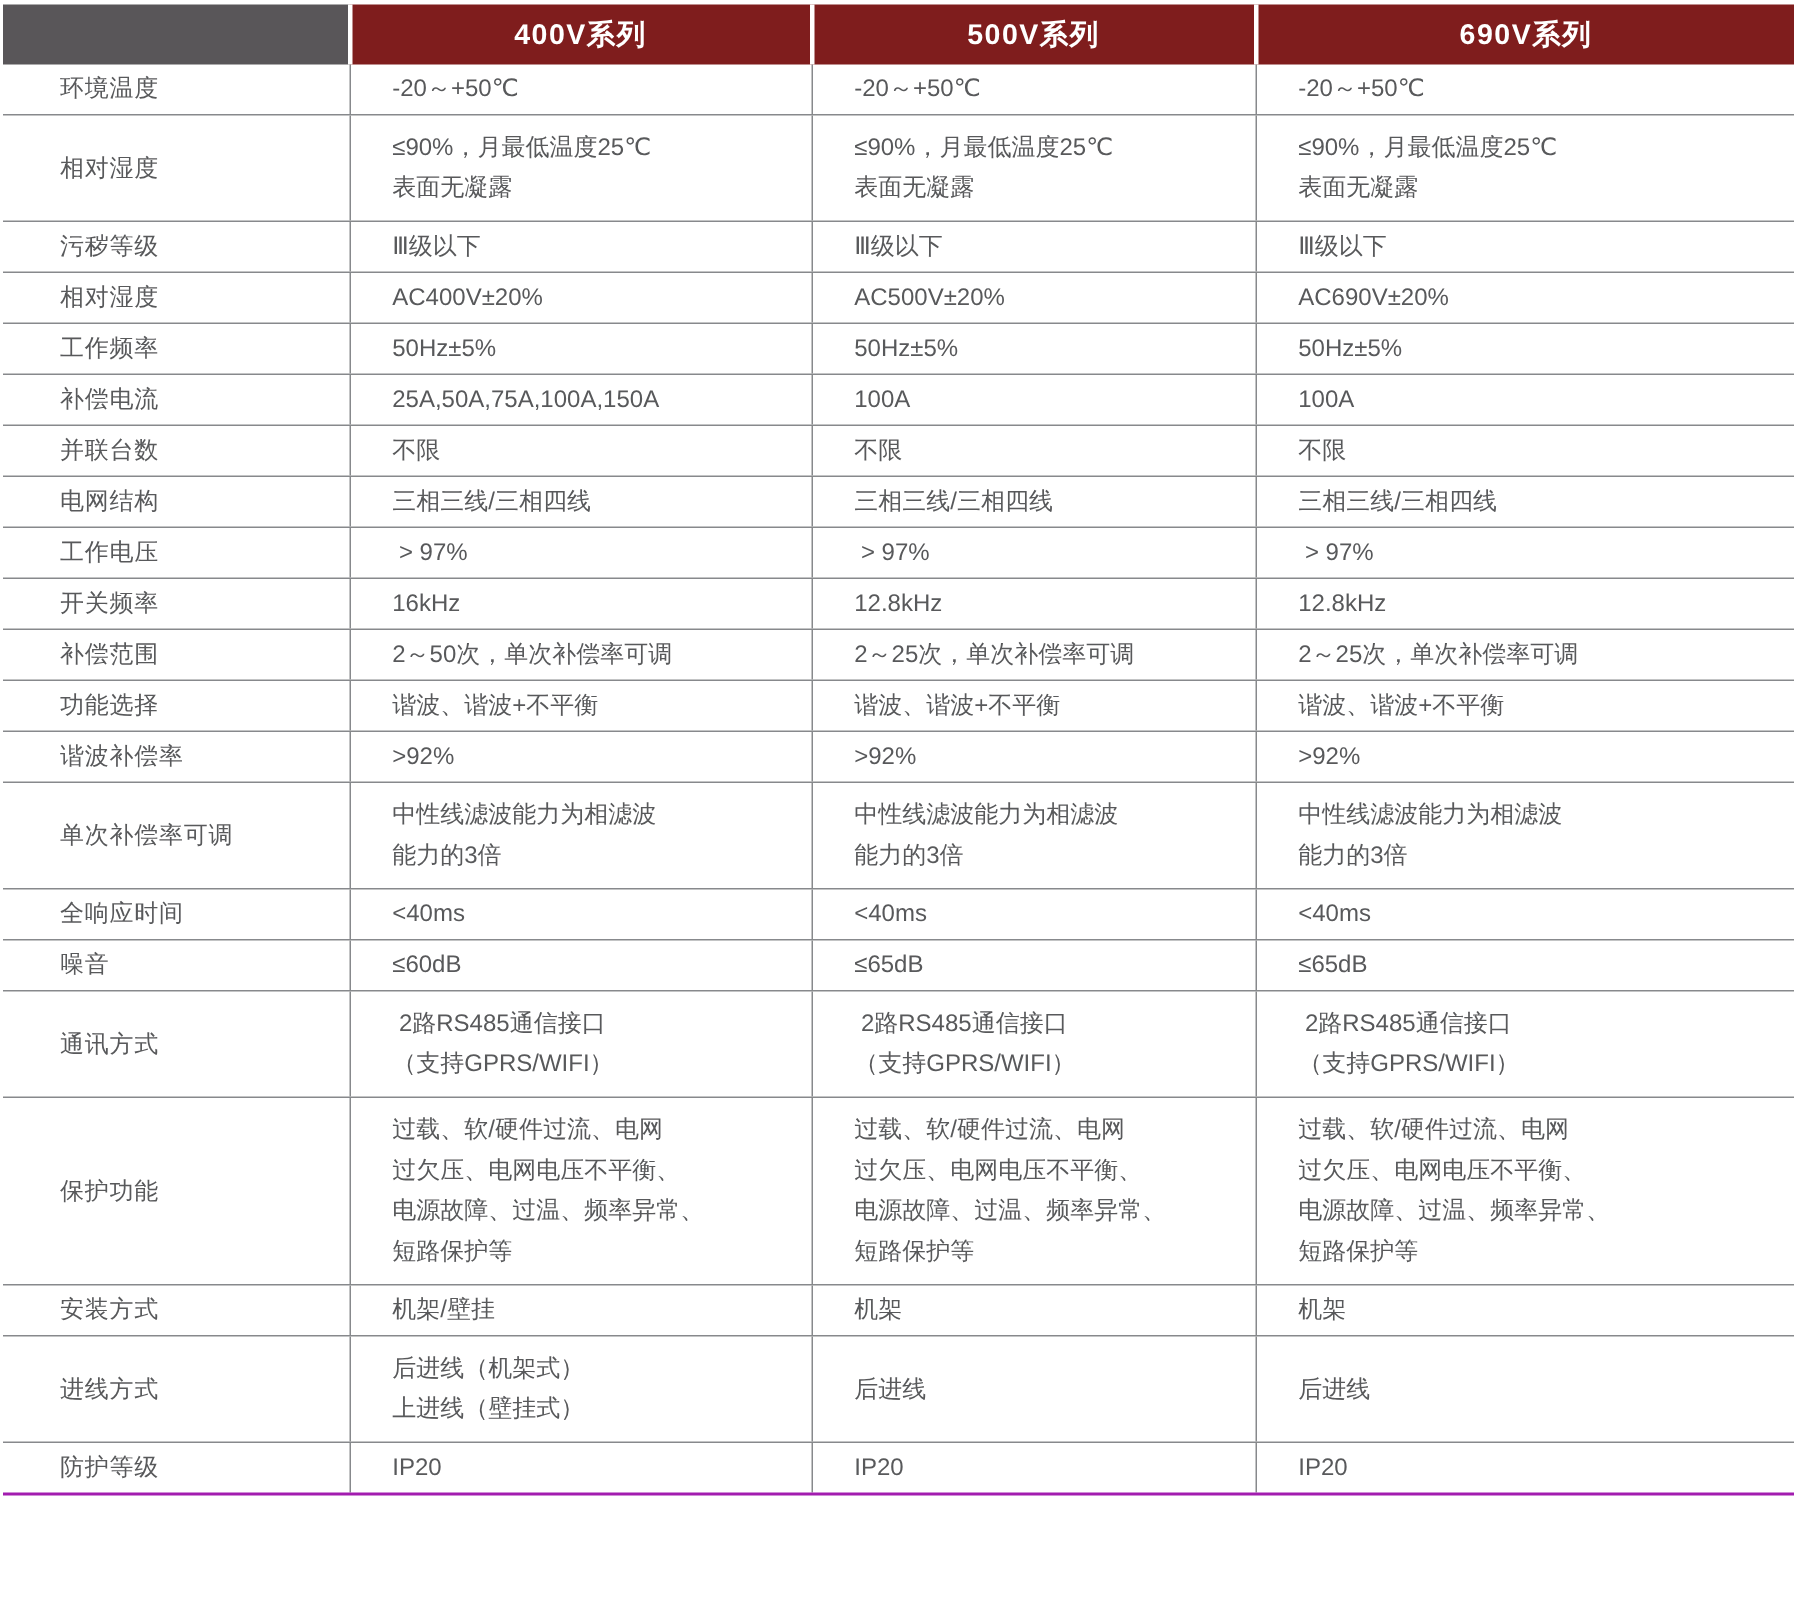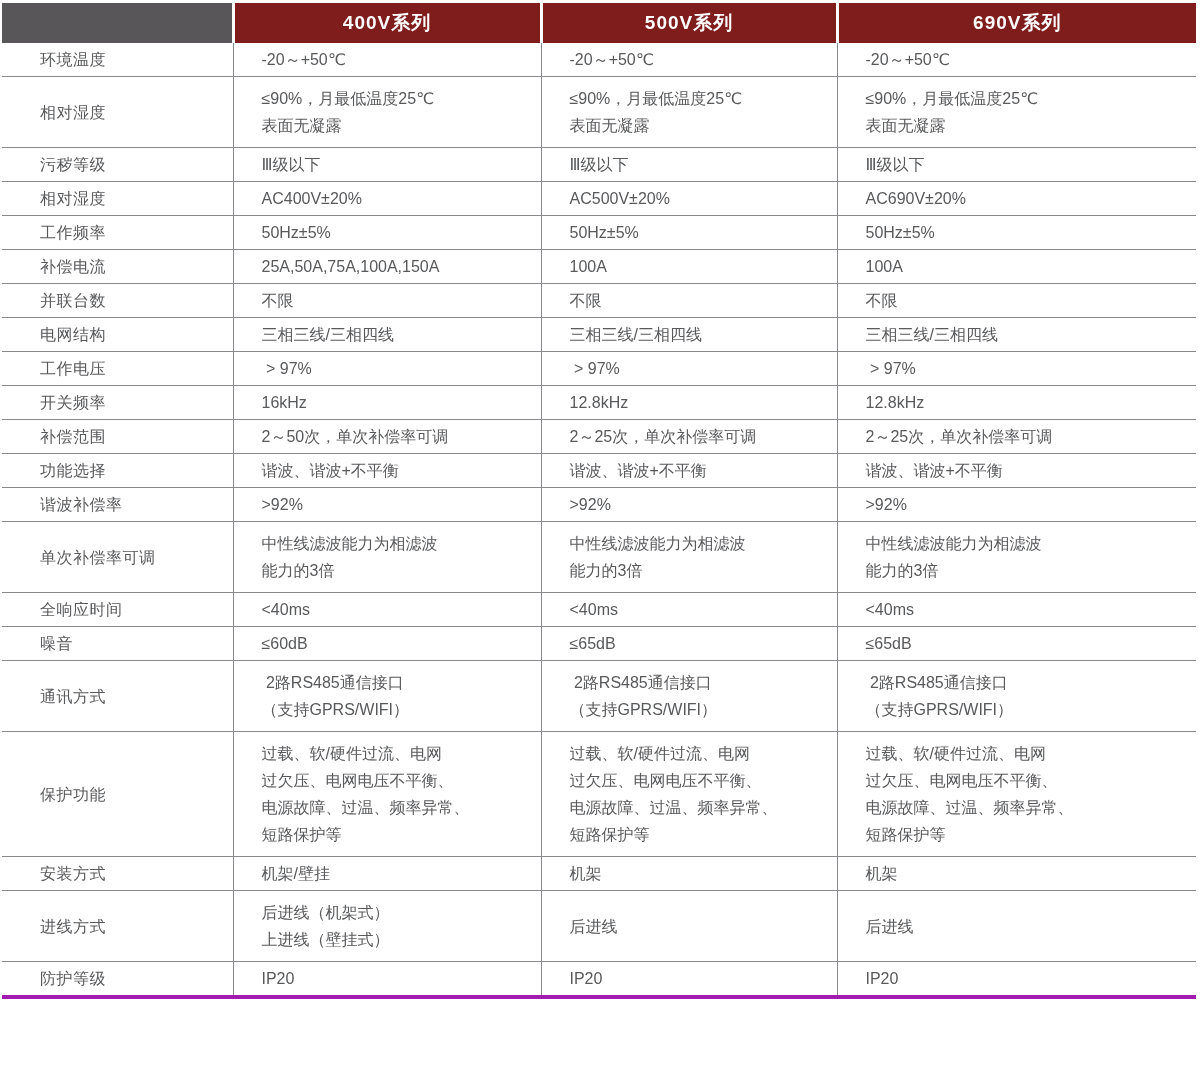--- a/index.html
+++ b/index.html
@@ -53,21 +53,21 @@
   tr.tall td { padding-top: 8px; padding-bottom: 8px; }
   td.label {
     padding-left: 38px;
     letter-spacing: 0.5px;
   }
   td.value {
     border-left: 1px solid #87898c;
     padding-left: 28px;
   }
   tbody tr:first-child td { border-top: none; }
-  tbody tr:last-child td { border-bottom: 4px solid #a21caf; }
+  tbody tr:last-child td { border-bottom: 2px solid #a21caf; }
 </style>
 </head>
 <body>
 
 <div class="page">
   <table class="spec">
     <colgroup>
       <col class="c-label">
         <col class="c-400">
         <col class="c-500">

